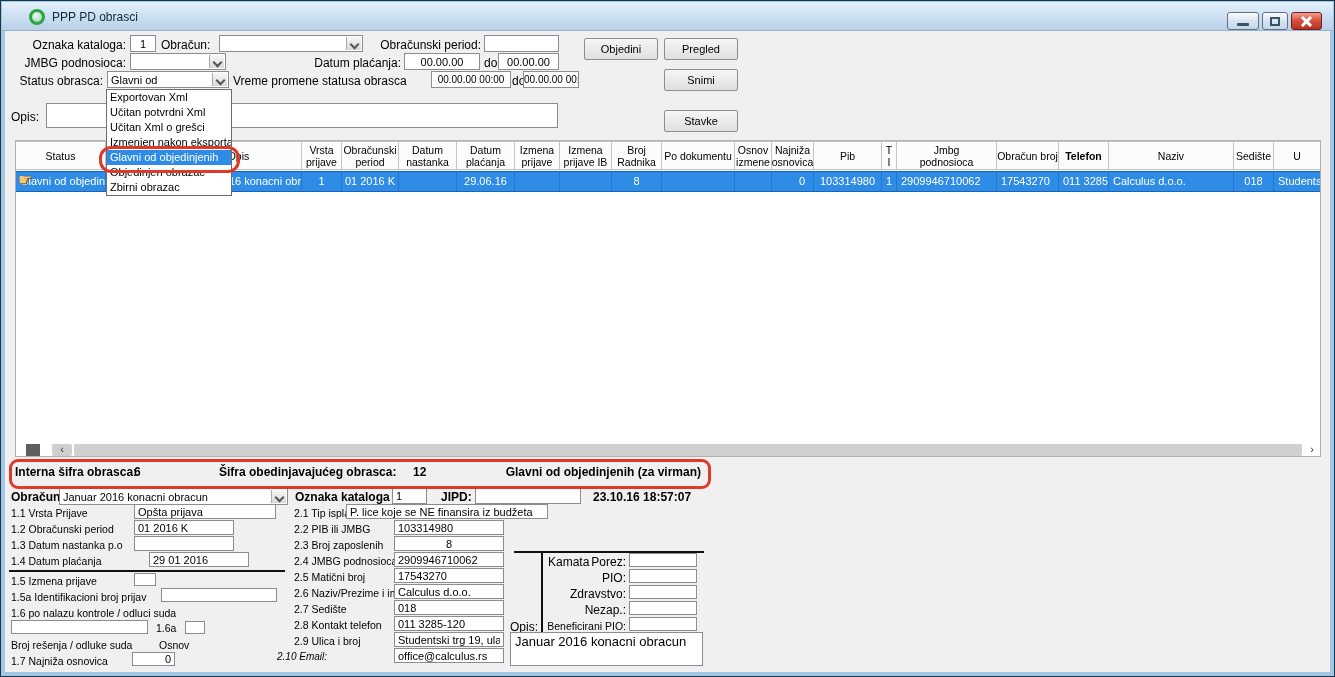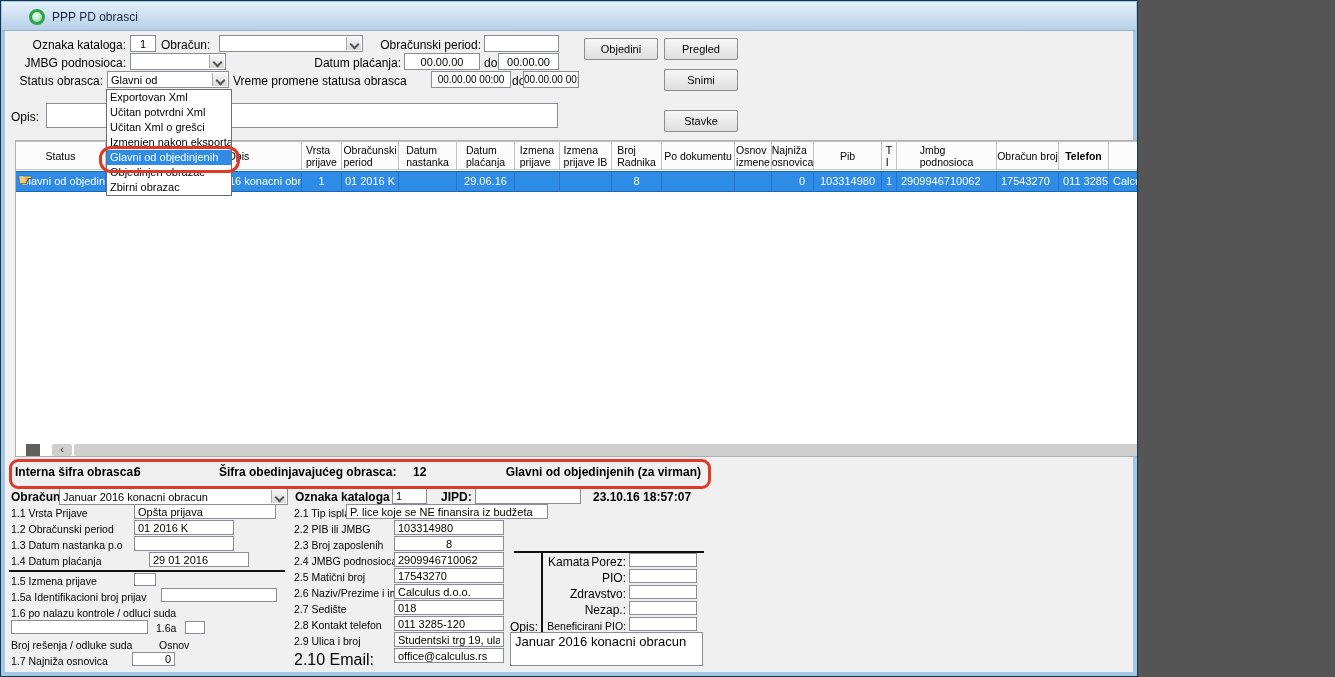--- a/index.html
+++ b/index.html
@@ -1,19 +1,19 @@
 <!DOCTYPE html>
 <html><head>
 <meta charset="utf-8">
 <style>
   * { box-sizing: border-box; margin: 0; padding: 0; }
   html,body { background:#555; }
   body { font-family:"Liberation Sans", sans-serif; }
   .window{
-    position:relative; width:1138px; height:677px; overflow:hidden;
+    position:relative; width:1335px; height:677px; overflow:hidden;
     background:#f0f0f0;
     border:1px solid #16364c;
     box-shadow: inset 0 0 0 4px #a4c8e4;
   }
   
   .titlebar{
     position:absolute; left:1px; right:1px; top:1px; height:29px;
     background:linear-gradient(#e3f1fb,#cfe1f2 45%,#b9d0e8);
     border-bottom:1px solid #93b3d0;
   }
@@ -48,21 +48,21 @@
   .btn{ position:absolute; width:74px; height:22px; line-height:20px; text-align:center;
     font-size:11px; color:#000; background:linear-gradient(#f6f6f6,#dfdfdf);
     border:1px solid #8e8e8e; border-radius:2px; }
   .mini-box{ position:absolute; background:#fff; border:1px solid #8a8e94; }
 
   
   .grid{ position:absolute; left:14px; top:139px; width:1306px; height:317px;
     background:#fff; border:1px solid #b0b0b0; overflow:hidden; }
   .thead{ position:absolute; left:0; top:0; height:29px; display:flex;
     border-top:1px solid #c3c3c3; border-bottom:1px solid #c3c3c3; background:#fcfcfc; width:1310px;}
-  .hcell{ display:flex; align-items:center; justify-content:center; text-align:left;
+  .hcell{ display:flex; align-items:center; justify-content:center; text-align:center;
     white-space:pre-line; font-size:10.5px; line-height:12px; border-right:1px solid #c3c3c3;
     overflow:hidden; flex:0 0 auto; }
   .trow{ position:absolute; left:0; top:30px; height:21px; display:flex; width:1310px;
     background:#2e8be6; border-top:1px solid #1565b8; border-bottom:1px solid #1565b8;}
   .rcell{ color:#fff; font-size:11px; line-height:19px; white-space:nowrap; overflow:hidden;
     border-right:1px solid #2277cc; flex:0 0 auto; }
   .rcell.a-l{ text-align:left; padding-left:4px;}
   .rcell.a-c{ text-align:center;}
   .rcell.a-r{ text-align:right; padding-right:8px;}
   .hand{ position:absolute; left:2px; top:31px; font-size:16px; line-height:16px; z-index:30;
@@ -276,21 +276,21 @@
   <span class="lab" style="left:293px;top:570px;font-size:10.5px;">2.5 Matični broj</span>
   <input class="inp" style="left: 393px; top: 567px; width: 110px; height: 15px;" value="17543270">
   <span class="lab" style="left:293px;top:586px;font-size:10.5px;">2.6 Naziv/Prezime i ime</span>
   <input class="inp" style="left: 393px; top: 583px; width: 110px; height: 15px;" value="Calculus d.o.o.">
   <span class="lab" style="left:293px;top:602px;font-size:10.5px;">2.7 Sedište</span>
   <input class="inp" style="left: 393px; top: 599px; width: 110px; height: 15px;" value="018">
   <span class="lab" style="left:293px;top:618px;font-size:10.5px;">2.8 Kontakt telefon</span>
   <input class="inp" style="left: 393px; top: 615px; width: 110px; height: 15px;" value="011 3285-120">
   <span class="lab" style="left:293px;top:634px;font-size:10.5px;">2.9 Ulica i broj</span>
   <input class="inp" style="left: 393px; top: 631px; width: 110px; height: 15px;" value="Studentski trg 19, ulaz">
-  <span class="lab" style="left:293px;top:650px;font-size:16px;">2.10 Email:</span>
+  <span class="lab" style="left:276px;top:650px;font-size:10px;font-style:italic;">2.10 Email:</span>
   <input class="inp" style="left: 393px; top: 647px; width: 110px; height: 15px;" value="office@calculus.rs">
 
   <div class="hline" style="left:513px;top:550px;width:190px;"></div>
   <div class="vline" style="left:540px;top:550px;height:82px;"></div>
   <span class="lab" style="left:547px;top:554px;">Kamata</span>
   <span class="lab r" style="left:545px;top:554px;width:80px;">Porez:</span>
   <input class="inp" style="left: 628px; top: 552px; width: 68px; height: 14px;" value="">
   <span class="lab r" style="left:545px;top:570px;width:80px;">PIO:</span>
   <input class="inp" style="left: 628px; top: 568px; width: 68px; height: 14px;" value="">
   <span class="lab r" style="left:545px;top:586px;width:80px;">Zdravstvo:</span>

